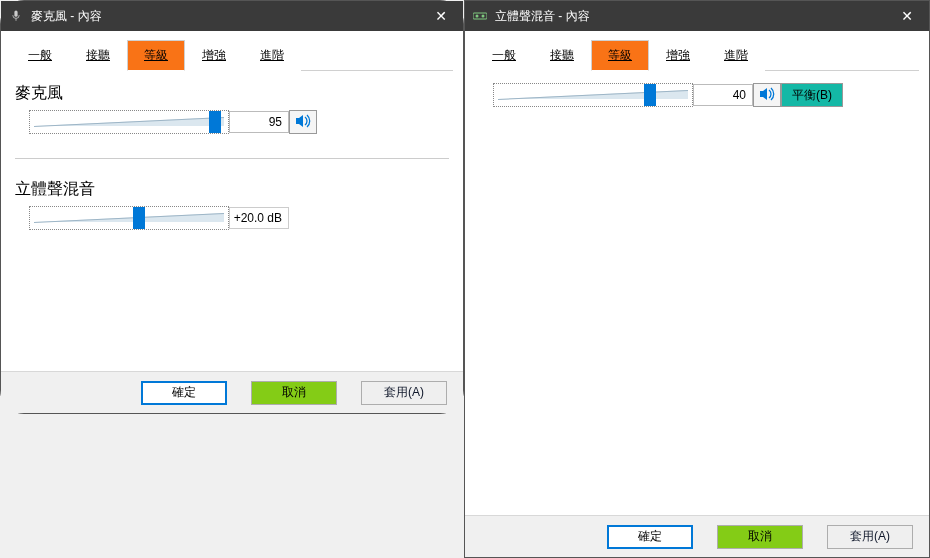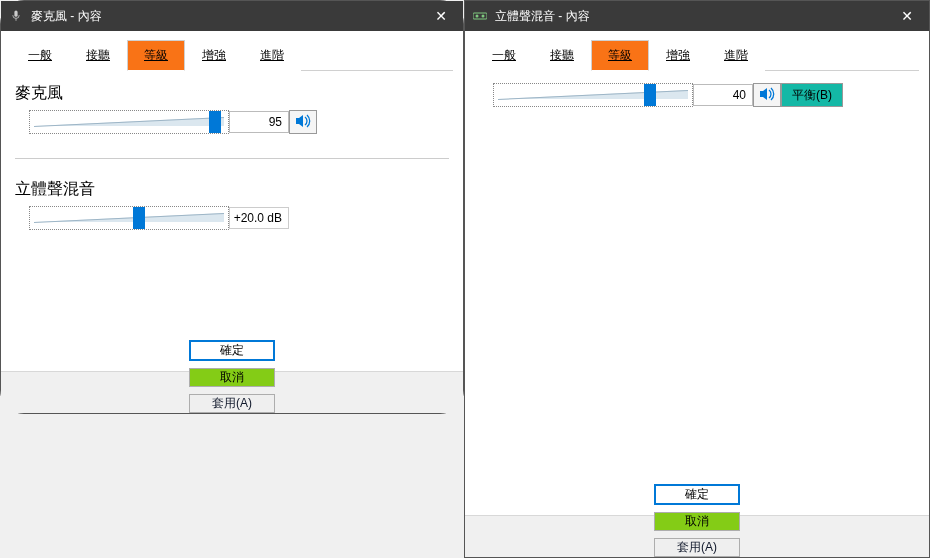--- a/index.html
+++ b/index.html
@@ -132,23 +132,22 @@
       cursor: pointer;
       font-size: 12px;
     }
     .footer {
       height: 42px;
       background: #f0f0f0;
       border-top: 1px solid #d8d8d8;
       display: flex;
       align-items: center;
       justify-content: flex-end;
-      gap: 7px;
-      padding: 0 4px;
-      flex-direction: column;
+      gap: 24px;
+      padding: 0 16px;
     }
     .btn {
       min-width: 86px;
       height: 24px;
       border: 1px solid #adadad;
       background: #84cc16;
       cursor: pointer;
       font-size: 12px;
       font-family: inherit;
     }

